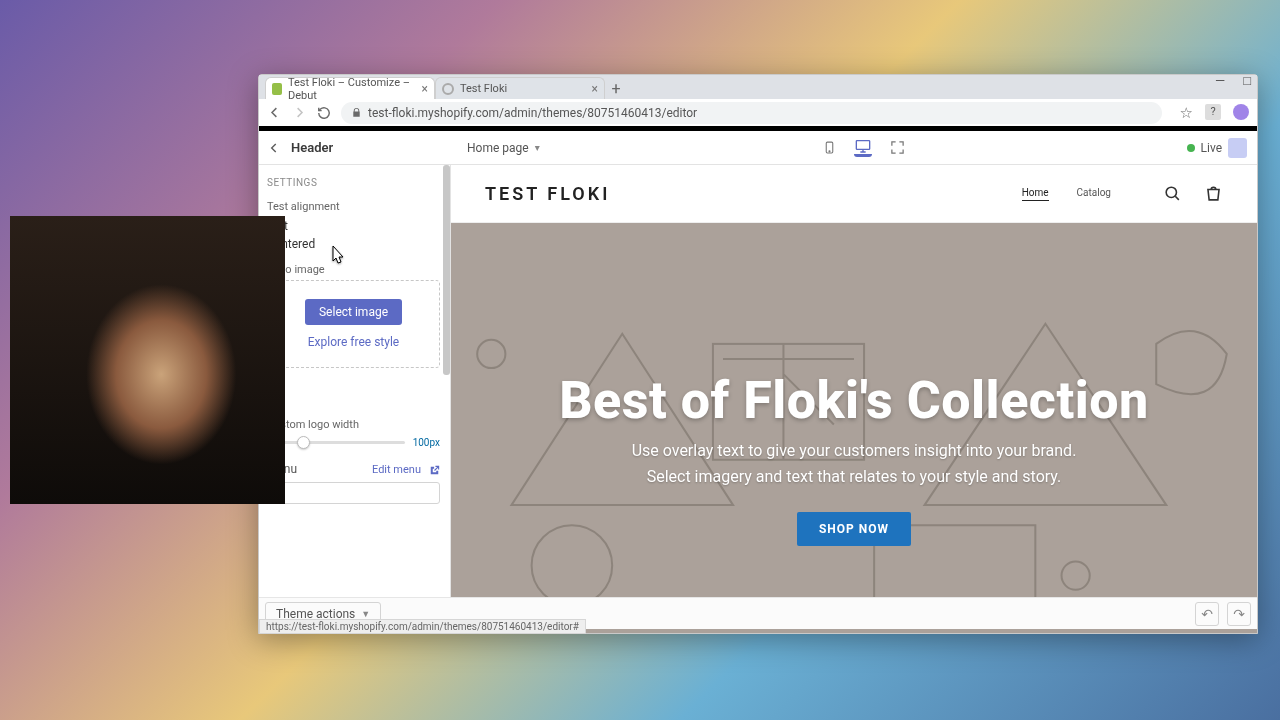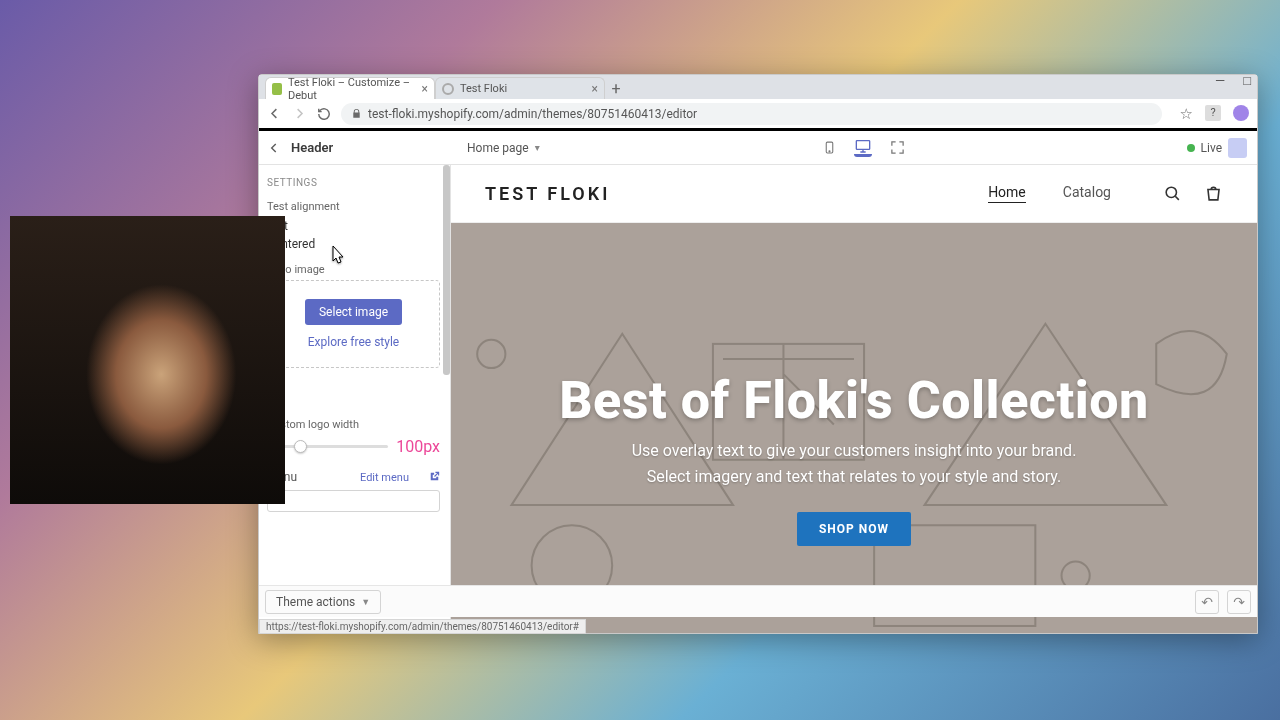--- a/index.html
+++ b/index.html
@@ -28,21 +28,21 @@
   .tab {
     background:#fff; height:22px; min-width:170px; max-width:170px; border-radius:6px 6px 0 0;
     display:flex; align-items:center; padding:0 6px; gap:6px; font-size:11px; color:#555;
     border:1px solid #cfcfcf; border-bottom:0;
   }
   .tab.inactive{background:#dfe3e8;}
   .tab .close{margin-left:auto;color:#777;font-size:12px;}
   .favicon-shop{width:12px;height:12px;border-radius:2px;background:#95bf47;}
   .favicon-gen{width:12px;height:12px;border-radius:50%;border:2px solid #aaa;}
   .newtab{width:22px;height:22px;display:flex;align-items:center;justify-content:center;color:#666;font-size:16px;}
-  .addrbar{height:32px;background:#fff;border-bottom:3px solid #000000;display:flex;align-items:center;padding:0 8px;gap:10px;}
+  .addrbar{height:32px;background:#fff;border-bottom:5px solid #000000;display:flex;align-items:center;padding:0 8px;gap:10px;}
   .navicon{color:#6b6b6b;cursor:pointer;}
   .urlfield{flex:1;display:flex;align-items:center;gap:6px;background:#f1f3f4;border-radius:12px;height:22px;padding:0 10px;font-size:12px;color:#565656;}
   .lock{font-size:11px;color:#6a6a6a;}
   .addract{display:flex;gap:12px;color:#6b6b6b;font-size:15px;margin-left:8px;}
   .starbtn{font-size:15px;}
   .qmark{width:16px;height:16px;background:#ddd;display:flex;align-items:center;justify-content:center;font-size:11px;color:#555;border-radius:2px;}
   .avatar-dot{width:16px;height:16px;border-radius:50%;background:#a084e8;}
 
   .app{flex:1;display:flex;flex-direction:column;min-height:0;}
   .appbar{height:34px;border-bottom:1px solid #e3e3e3;display:flex;align-items:center;}
@@ -64,31 +64,31 @@
   .sb-h{font-size:10px;letter-spacing:.5px;color:#8a8a8a;margin:4px 0 12px;}
   .field-label{font-size:11px;color:#666;margin:4px 0 4px;}
   .opt{display:block;padding:2px 0;font-size:12px;color:#333;}
   .imgbox{border:1px dashed #c7c7c7;border-radius:4px;margin-top:4px;padding:18px 10px;display:flex;flex-direction:column;align-items:center;gap:10px;}
   .btn-primary{background:#5c6ac4;color:#fff;border:0;border-radius:3px;padding:6px 14px;font-size:12px;cursor:pointer;}
   .linkish{color:#5c6ac4;font-size:12px;cursor:pointer;}
   .sliderrow{display:flex;align-items:center;gap:8px;margin-top:6px;}
   .slider{flex:1;height:3px;background:#ddd;border-radius:2px;position:relative;}
   .slider .thumb{position:absolute;left:22%;top:-5px;width:13px;height:13px;border-radius:50%;background:#fff;border:1px solid #bbb;box-shadow:0 1px 2px rgba(0,0,0,.2);}
   .menurow{display:flex;justify-content:space-between;align-items:center;margin-top:14px;}
-  .editmenu{color:#5c6ac4;font-size:11px;display:flex;gap:20px;align-items:flex-start;}
+  .editmenu{color:#5c6ac4;font-size:11px;display:flex;gap:8px;align-items:flex-end;}
   .selectlike{margin-top:6px;border:1px solid #d4d4d4;border-radius:3px;height:22px;}
-  .footerbar{position:absolute;left:0;right:0;bottom:16px;height:32px;border-top:1px solid #e6e6e6;display:flex;align-items:center;padding:0 6px;gap:8px;background:#fbfbfb;}
+  .footerbar{position:absolute;left:0;right:0;bottom:4px;height:32px;border-top:1px solid #e6e6e6;display:flex;align-items:center;padding:0 6px;gap:8px;background:#fbfbfb;}
   .themeactions{border:1px solid #d4d4d4;border-radius:3px;padding:4px 10px;font-size:12px;color:#555;display:flex;align-items:center;gap:6px;}
   .undo,.redo{width:24px;height:24px;border:1px solid #d4d4d4;border-radius:3px;display:flex;align-items:center;justify-content:center;color:#888;font-size:14px;}
   .statusurl{position:absolute;left:0;bottom:-1px;font-size:10px;color:#666;background:#eee;border:1px solid #d6d6d6;padding:1px 6px;}
 
   .preview{flex:1;position:relative;min-width:0;overflow:hidden;}
   .storehdr{height:58px;background:#fff;border-bottom:1px solid #eee;display:flex;align-items:center;padding:0 34px;gap:24px;}
   .storelogo{font-size:18px;letter-spacing:3px;font-weight:600;color:#222;}
-  .storenav{margin-left:auto;display:flex;gap:37px;font-size:14px;color:#555;}
+  .storenav{margin-left:auto;display:flex;gap:28px;font-size:10px;color:#555;}
   .storenav .active{color:#222;border-bottom:1px solid #222;padding-bottom:2px;}
   .storeicons{margin-left:28px;display:flex;gap:22px;color:#333;}
   .hero{position:relative;height:420px;background:#aba19a;overflow:hidden;}
   .hero svg{position:absolute;inset:0;}
   .hero-inner{position:absolute;inset:0;display:flex;flex-direction:column;align-items:center;justify-content:center;text-align:center;padding-top:30px;}
   .hero-title{color:#fff;font-size:52px;font-weight:800;text-shadow:0 2px 4px rgba(0,0,0,.25);letter-spacing:.5px;margin-top:20px;}
   .hero-sub{color:#fff;font-size:16px;margin-top:7px;line-height:1.6;text-shadow:0 1px 2px rgba(0,0,0,.25);}
   .hero-btn{margin-top:22px;background:#1e73be;color:#fff;border:0;padding:10px 22px;font-size:12px;letter-spacing:1px;font-weight:700;border-radius:2px;}
   .cursor{position:absolute;pointer-events:none;z-index:60;}
   .cursor svg{filter:drop-shadow(0 1px 1px rgba(0,0,0,.4));}
@@ -203,21 +203,21 @@
         <div class="imgbox">
           <button class="btn-primary">Select image</button>
           <span class="linkish">Explore free style</span>
         </div>
 
         <div class="field-label" style="margin-top:50px">Custom logo width</div>
         <div class="sliderrow">
           <div class="slider">
               <div class="thumb"></div>
             </div>
-          <span style="font-size:16px;color:#ec4899">100px</span>
+          <span style="font-size:10px;color:#0369a1">100px</span>
         </div>
 
         <div class="menurow">
           <span>Menu</span>
           <span class="editmenu">
             <span>Edit menu</span>
             <svg width="11" height="11" viewBox="0 0 24 24" fill="none" stroke="#5c6ac4" stroke-width="2.4">
                 <path d="M14 3h7v7M21 3l-9 9M5 5h5v2H7v10h10v-3h2v5H5z"></path>
               </svg>
           </span>

